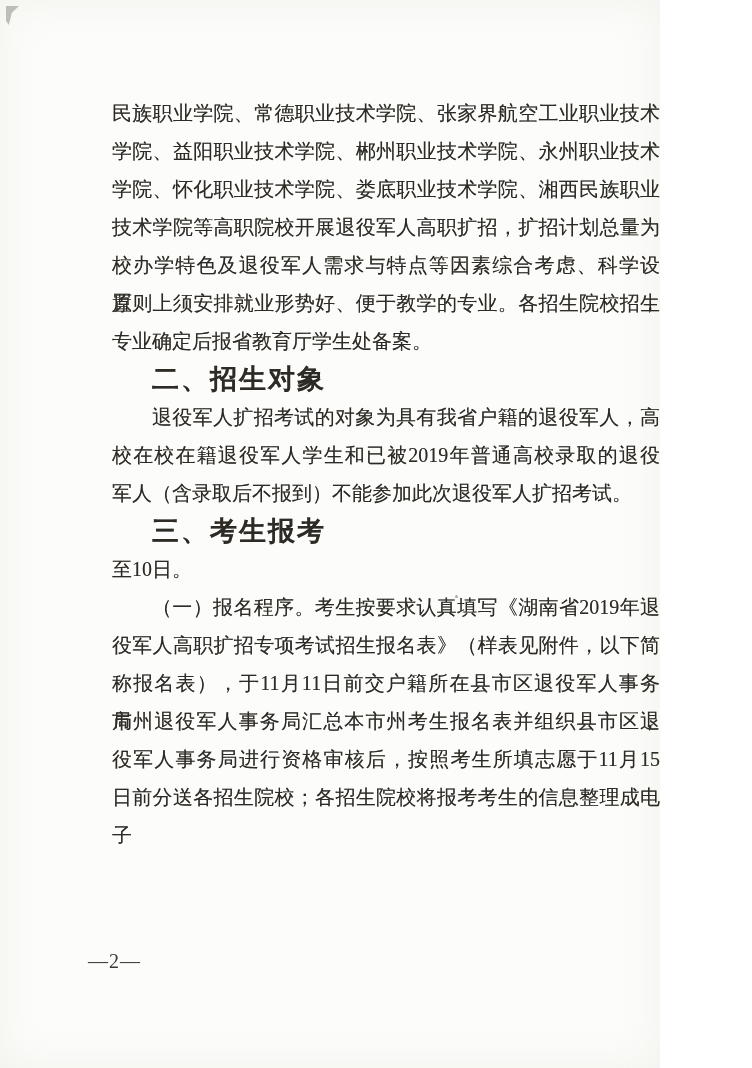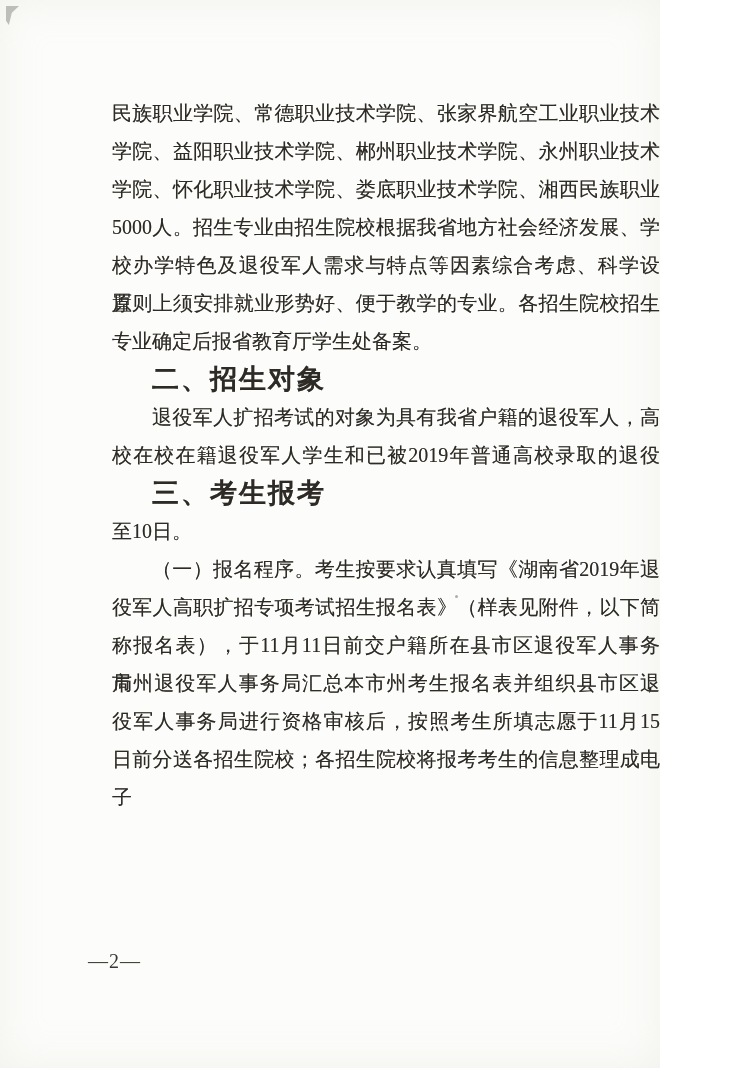--- a/index.html
+++ b/index.html
@@ -84,27 +84,28 @@
 </head>
 <body>
 
 <div class="page" style="background: rgb(252, 252, 250); color: rgb(46, 43, 38);">
   <div class="smudge"></div>
   <div class="speck"></div>
   <main class="content">
       <div class="line body full">民族职业学院、常德职业技术学院、张家界航空工业职业技术</div>
       <div class="line body full">学院、益阳职业技术学院、郴州职业技术学院、永州职业技术</div>
       <div class="line body full">学院、怀化职业技术学院、娄底职业技术学院、湘西民族职业</div>
-      <div class="line body full">5000人。招生专业由招生院校根据我省地方社会经济发展、学</div>
+      <div class="line body full">技术学院等高职院校开展退役军人高职扩招，扩招计划总量为</div>
       <div class="line body full">校办学特色及退役军人需求与特点等因素综合考虑、科学设置，</div>
       <div class="line body full">原则上须安排就业形势好、便于教学的专业。各招生院校招生</div>
       <div class="line body end">专业确定后报省教育厅学生处备案。</div>
       <div class="line heading end indent">二、招生对象</div>
       <div class="line body full indent">退役军人扩招考试的对象为具有我省户籍的退役军人，高</div>
       <div class="line body full">校在校在籍退役军人学生和已被2019年普通高校录取的退役</div>
+      <div class="line body end">军人（含录取后不报到）不能参加此次退役军人扩招考试。</div>
       <div class="line heading end indent">三、考生报考</div>
       <div class="line body end">至10日。</div>
       <div class="line body full indent">（一）报名程序。考生按要求认真填写《湖南省2019年退</div>
       <div class="line body full">役军人高职扩招专项考试招生报名表》（样表见附件，以下简</div>
       <div class="line body full">称报名表），于11月11日前交户籍所在县市区退役军人事务局，</div>
       <div class="line body full">市州退役军人事务局汇总本市州考生报名表并组织县市区退</div>
       <div class="line body full">役军人事务局进行资格审核后，按照考生所填志愿于11月15</div>
       <div class="line body full">日前分送各招生院校；各招生院校将报考考生的信息整理成电子</div>
     </main>
   <div class="pageno">—2—</div>

